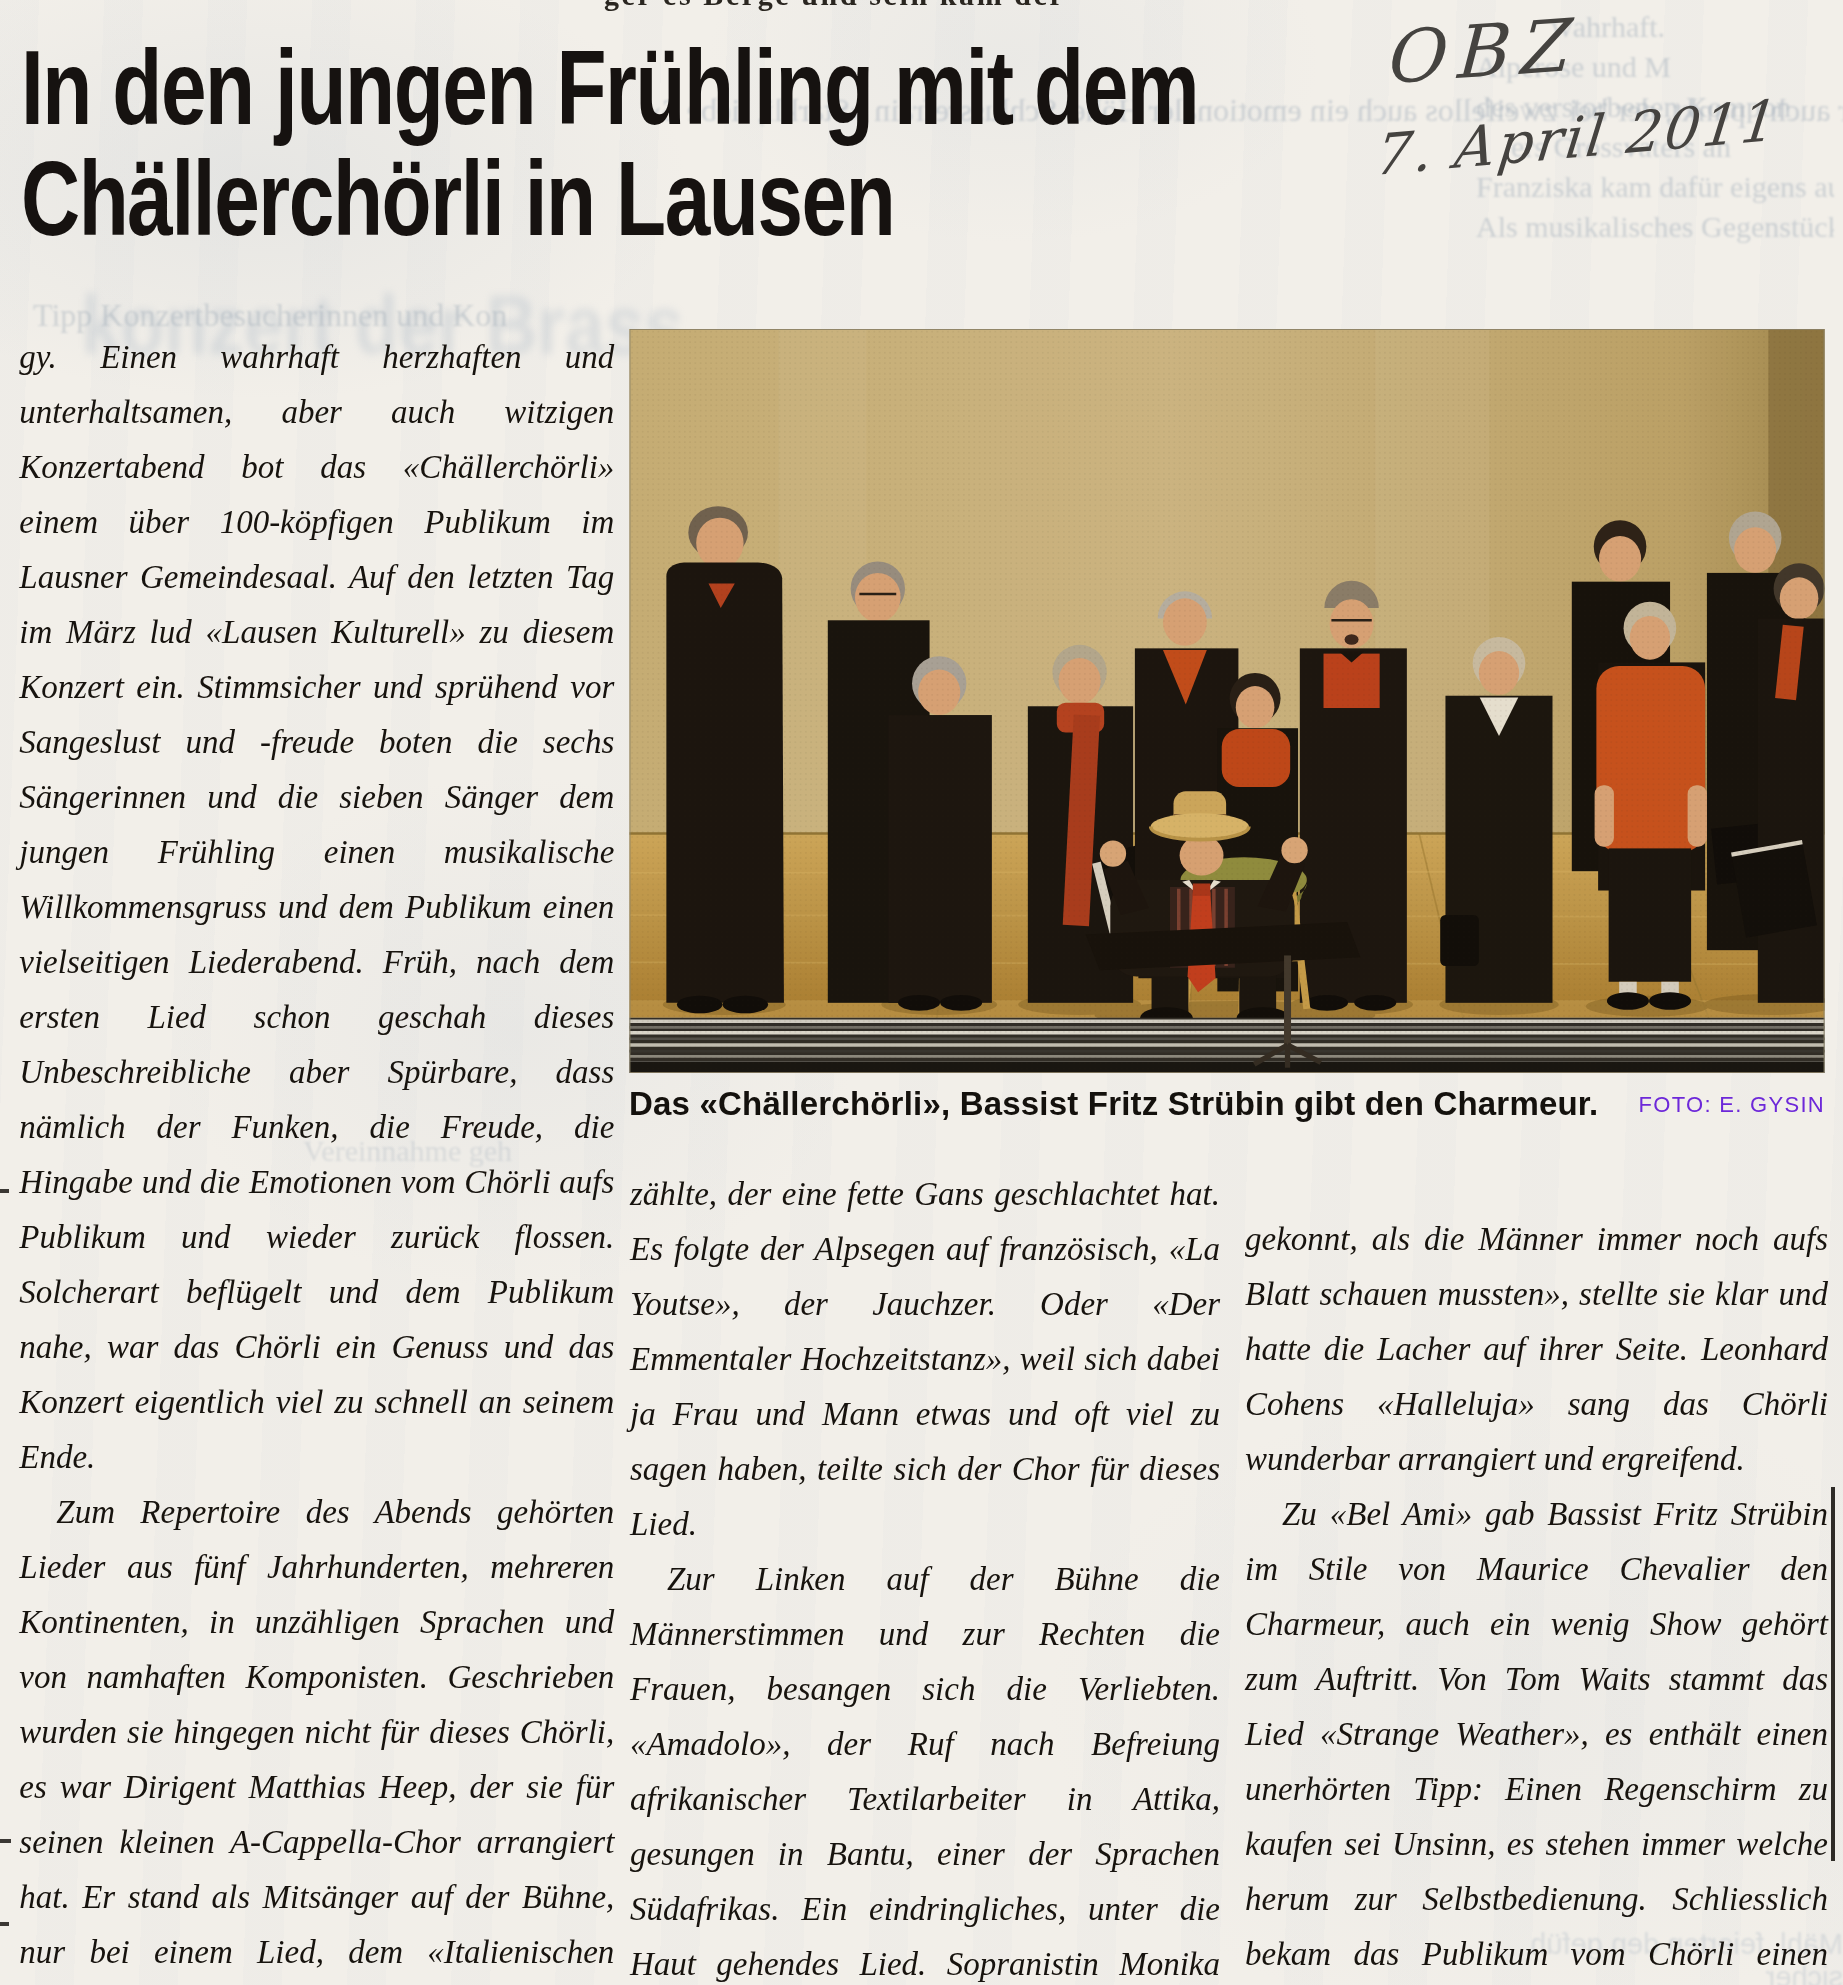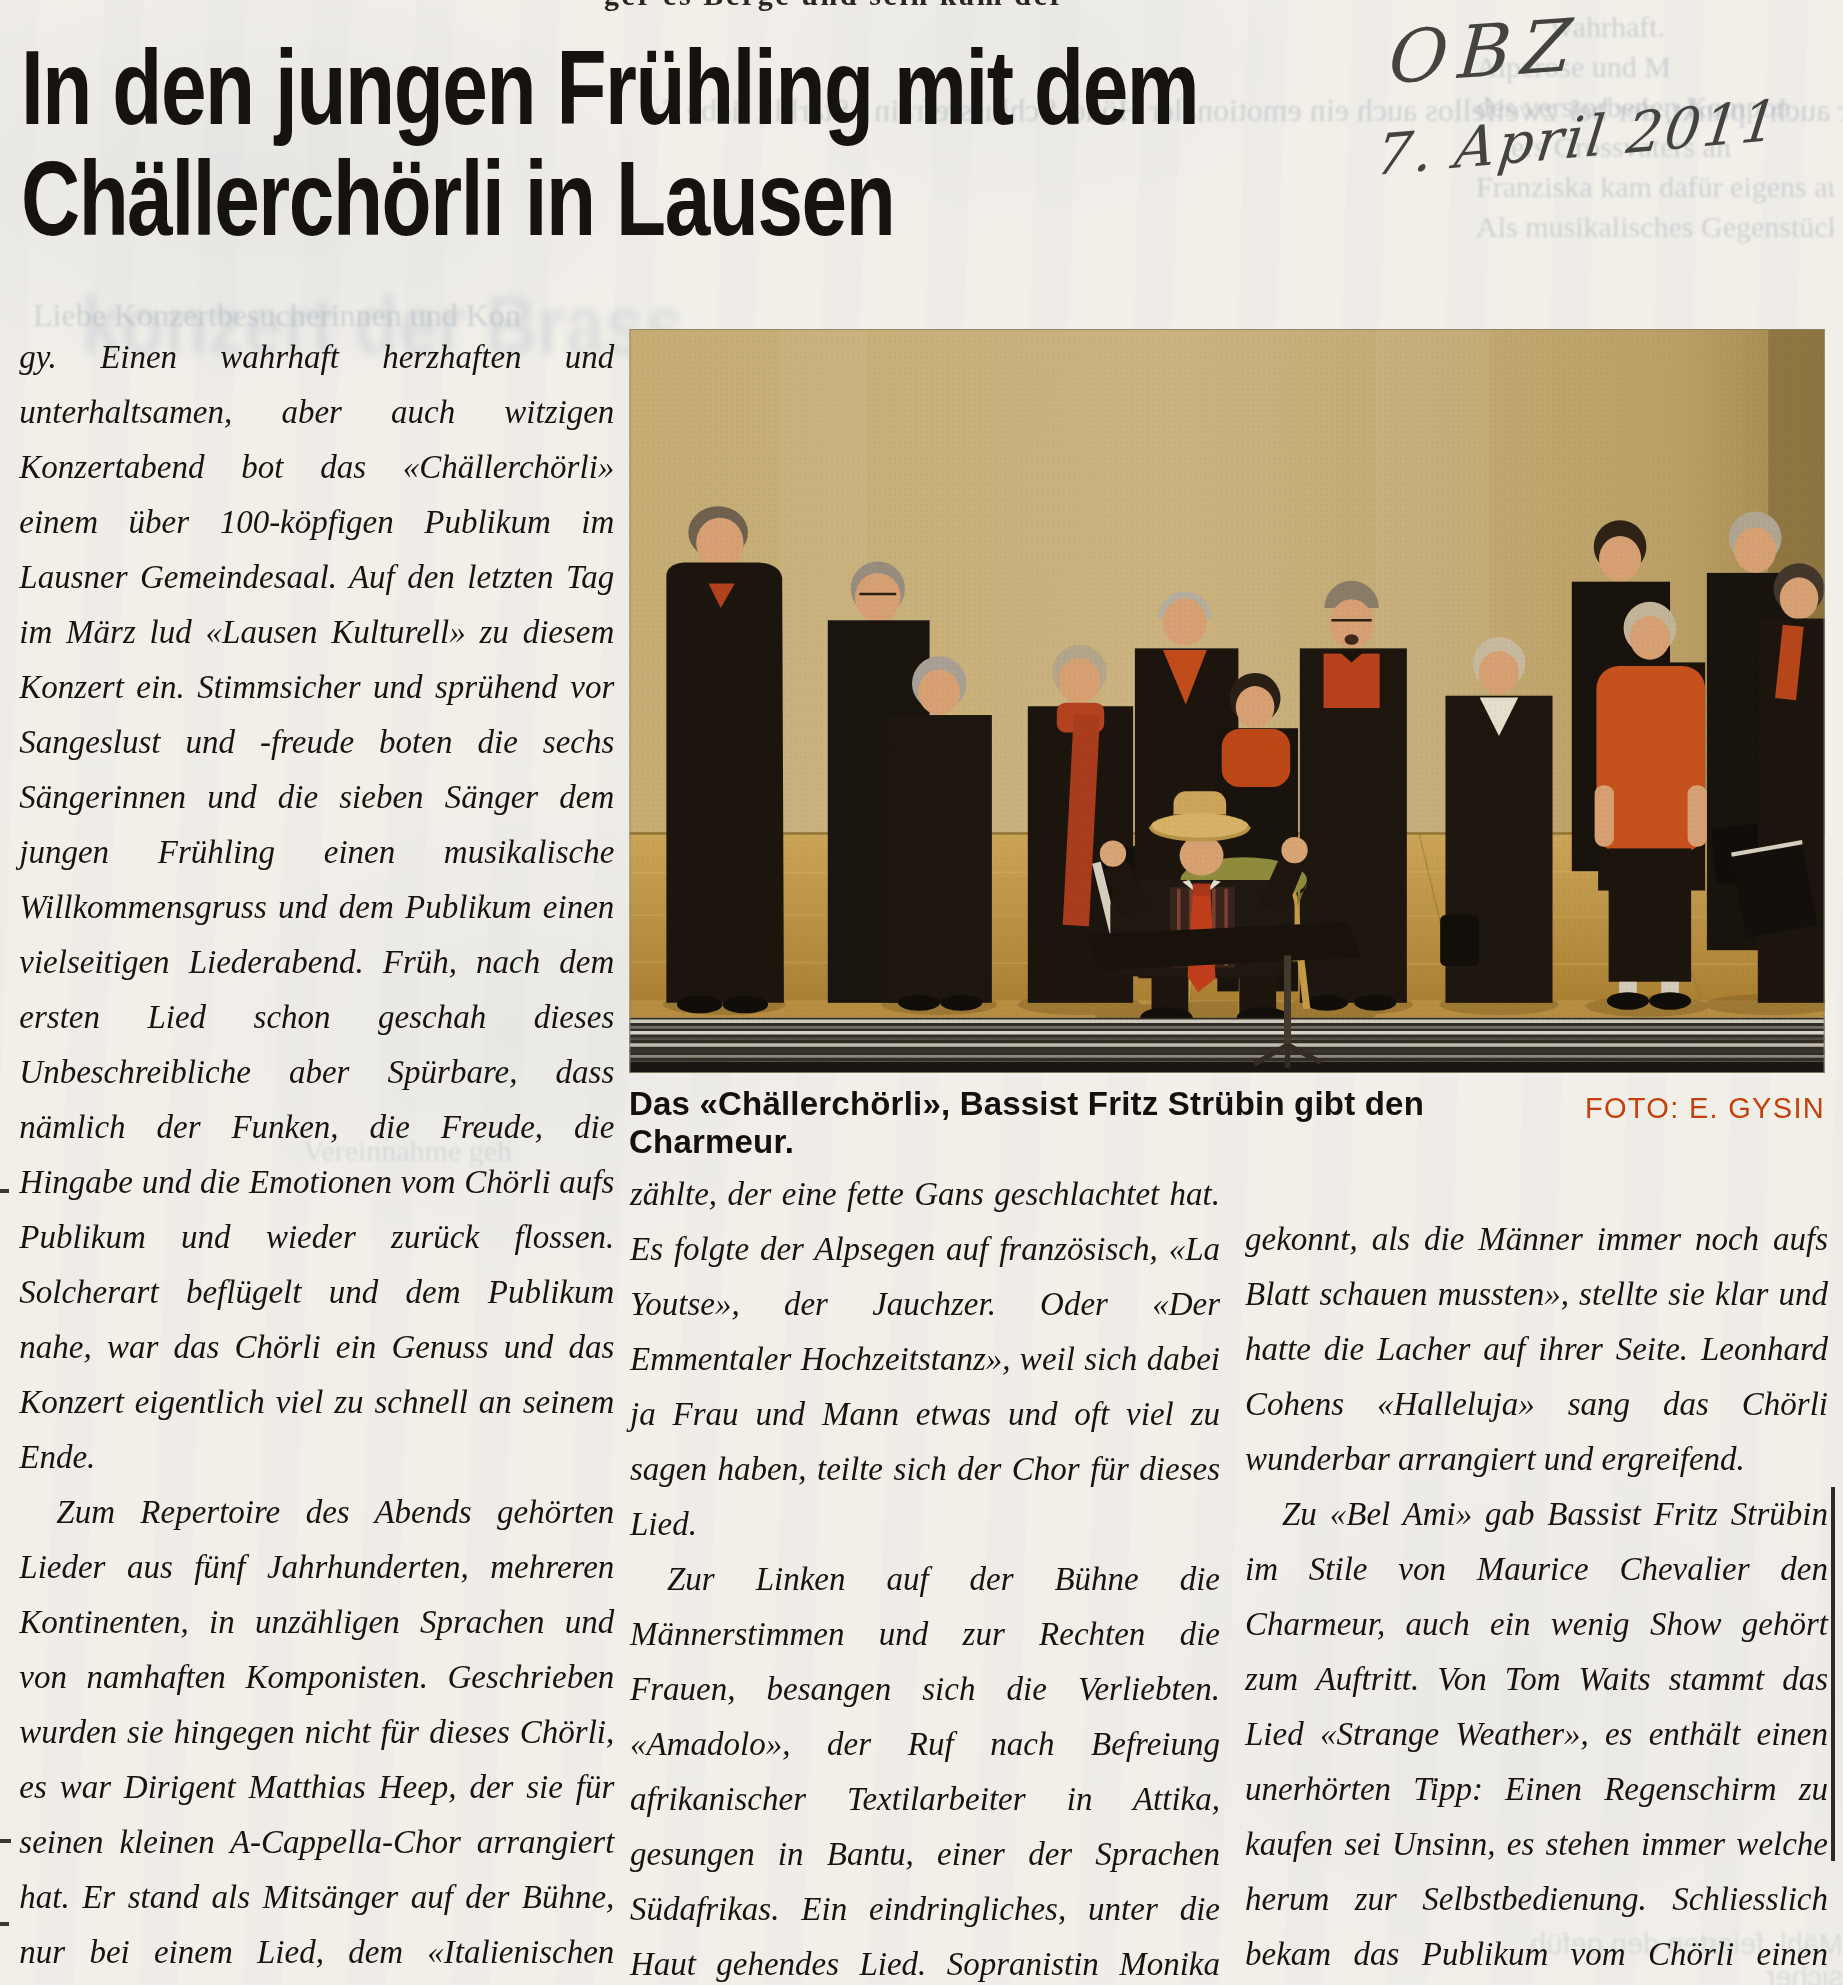--- a/index.html
+++ b/index.html
@@ -30,21 +30,21 @@
   .col{width:590px;font-size:33px;line-height:55px;text-align:justify;color:#17130e;z-index:5;
     hyphens:auto;font-style:italic;-webkit-hyphens:auto;}
   .col p{margin:0;padding:0;}
   .col p + p{text-indent:37px;}
   .col-left{left:19.3px;top:330px;width:595px;}
   .col-mid{left:630px;top:1167px;}
   .col-right{left:1245px;top:1212px;width:583px;}
   
   .caption-row{left:629px;top:1085px;width:1196px;display:flex;justify-content:space-between;align-items:flex-start;z-index:5;gap:24px;}
   .caption{font-family:"Liberation Sans",sans-serif;font-weight:bold;font-size:33px;color:#14110d;letter-spacing:0.2px;}
-  .credit{font-family:"Liberation Sans",sans-serif;font-size:29px;color:#c2410c;letter-spacing:1.3px;margin-top:7px;white-space:nowrap;}
+  .credit{font-family:"Liberation Sans",sans-serif;font-size:22px;color:#6d28d9;letter-spacing:1.3px;margin-top:7px;white-space:nowrap;}
   
   .ghost{position:absolute;color:#a7b2bd;filter:blur(0.9px);font-family:"Liberation Serif",serif;white-space:nowrap;z-index:1;}
   .mir{transform:scaleX(-1);display:inline-block;}
   .g-top-mid div{font-size:32px;opacity:.5;}
   .g-top-right{left:1476px;top:7px;width:358px;overflow:hidden;opacity:.5;}
   .g-top-right div{font-size:30px;line-height:40px;}
   .g-left-headline{left:81px;top:277px;font-family:"Liberation Sans",sans-serif;font-weight:bold;font-size:84px;
     color:#b7c1cb;opacity:.38;filter:blur(4.4px);transform:scaleX(.85);transform-origin:left top;}
   .g-left-intro{left:33px;top:297px;font-size:32px;opacity:.42;color:#9fabb6;filter:blur(0.9px);width:586px;overflow:hidden;}
   .g-mid-left{left:303px;top:1134px;font-size:30px;opacity:.32;}
@@ -57,21 +57,21 @@
   .tick{background:#3b3834;height:3.5px;z-index:5;}
   .photo-wrap{left:629px;top:329px;z-index:4;line-height:0;}
 </style>
 </head>
 <body>
 
 <div class="abs top-edge-cut">
   <div>ger es Berge und sein kam der</div>
 </div>
 <div class="ghost g-left-headline">konzert der Brass</div>
-<div class="ghost g-left-intro">Liebe Konzertbesucherinnen und Kon</div>
+<div class="ghost g-left-intro">Tipp Konzertbesucherinnen und Kon</div>
 
 <div class="ghost g-top-mid abs" style="left:610px;top:10.5px;">
   <div class="mir" style="margin-left:35px;">Schlussrefrain «Starkli, liebe S»</div>
   <div class="mir" style="margin-top:81px;">zweifellos auch ein emotionaler Höhe-</div>
   <div class="mir" style="margin-top:0px;margin-left:8.8px;">punkt, der bei</div>
   <div class="mir" style="margin-top:8.8px;margin-left:21px;">hör er auch</div>
 </div>
 
 <div class="ghost g-top-right">
   <div style="padding-left:75px;">wahrhaft.</div>

